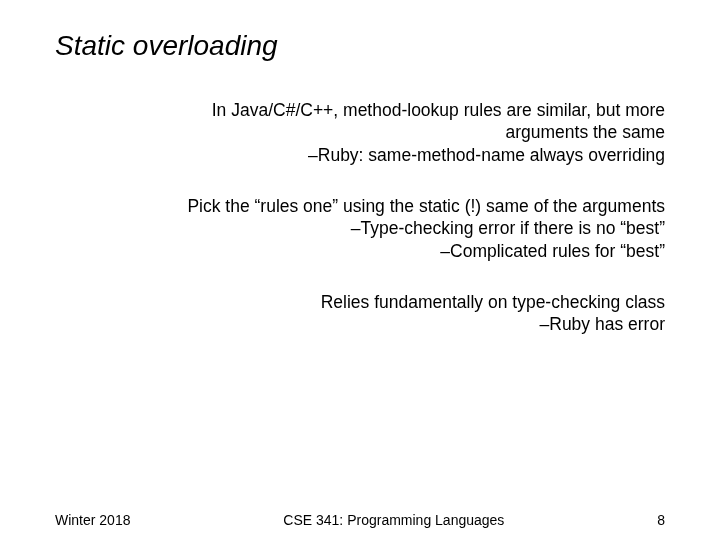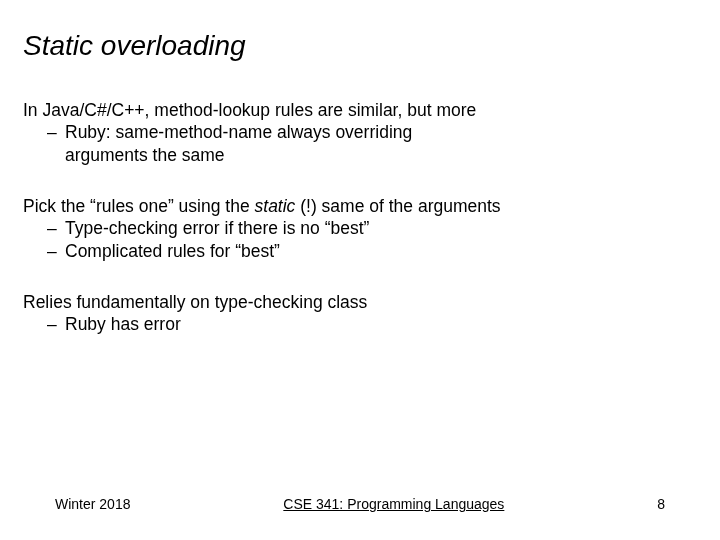--- a/index.html
+++ b/index.html
@@ -10,75 +10,76 @@
     background: #fff;
     font-family: Arial, Helvetica, sans-serif;
     color: #000;
     overflow: hidden;
   }
   .slide {
     position: relative;
     width: 720px;
     height: 540px;
     box-sizing: border-box;
-    padding: 30px 55px 0 23px;
+    padding: 30px 55px 0 55px;
   }
   .title {
     font-style: italic;
     font-size: 28px;
     font-weight: 400;
     margin: 0 0 38px 0;
     letter-spacing: 0px;
   }
   .body {
     font-size: 17.5px;
     line-height: 1.22;
   }
   .para {
     margin: 0 0 30px 0;
+    text-align: right;
   }
   .sub {
     padding-left: 42px;
     text-indent: -18px;
     margin: 1px 0;
   }
   .dash {
     display: inline-block;
     width: 18px;
     text-indent: 0;
   }
-  .italic { font-style: italic; }
+  .italic { }
   .footer {
     position: absolute;
-    bottom: 28px;
+    bottom: 12px;
     left: 55px;
     right: 55px;
     font-size: 14px;
     display: flex;
     justify-content: space-between;
     align-items: baseline;
   }
-  .footer-center { flex: 1; text-align: center; text-decoration: underline; }
+  .footer-center { flex: 1; text-align: center; }
 </style>
 </head>
 <body>
 
 <div class="slide">
 
   <h1 class="title">Static overloading</h1>
 
   <div class="body">
 
     <div class="para">
       <div>In Java/C#/C++, method-lookup rules are similar, but more</div>
       <div class="sub">
-        <span class="dash">–</span><span>Ruby: same-method-name always overriding</span>
+        <span class="dash">&nbsp;</span><span>arguments the same</span>
       </div>
       <div class="sub">
-        <span class="dash">&nbsp;</span><span>arguments the same</span>
+        <span class="dash">–</span><span>Ruby: same-method-name always overriding</span>
       </div>
     </div>
 
     <div class="para">
       <div><span>Pick the “rules one” using the </span><span class="italic">static</span><span> (!) same of the arguments</span></div>
       <div class="sub">
         <span class="dash">–</span><span>Type-checking error if there is no “best”</span>
       </div>
       <div class="sub">
         <span class="dash">–</span><span>Complicated rules for “best”</span>

